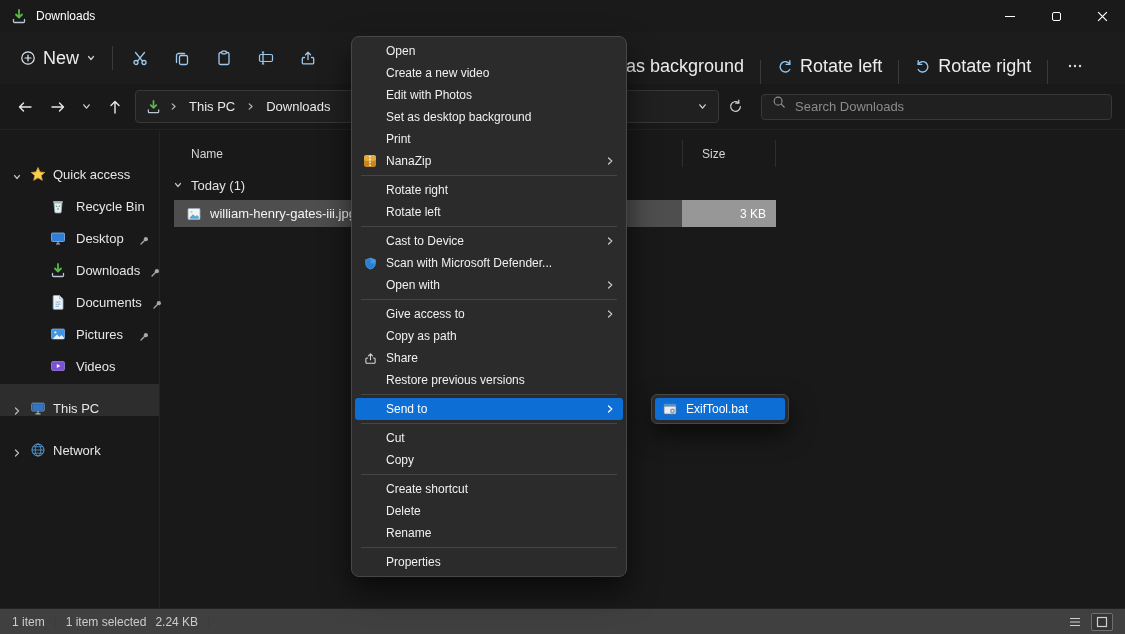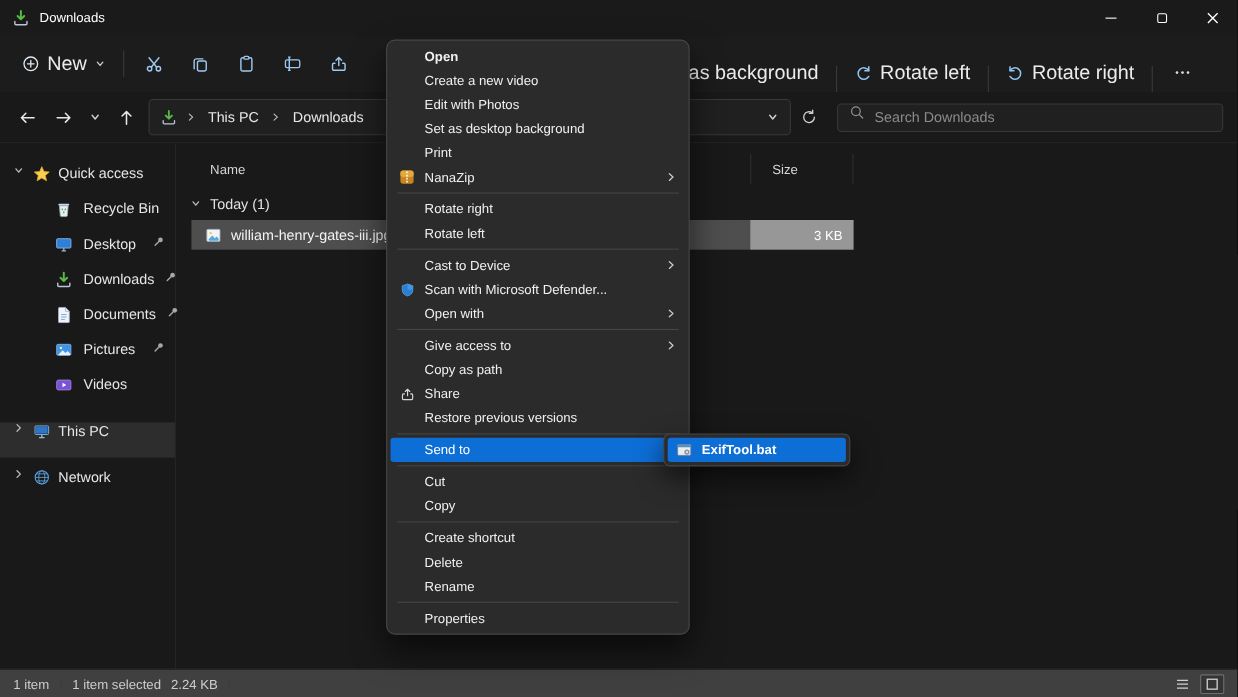--- a/index.html
+++ b/index.html
@@ -33,21 +33,21 @@
   .crumb { padding:2px 3px; border-radius:3px; }
   .addr-caret { margin-left:auto; display:flex; }
   .search-bar { flex:1; height:26px; margin-left:9px; background:#202020; border:1px solid #383838; border-radius:4px; display:flex; padding:0 10px; gap:9px; }
   .search-bar input { flex:1; background:transparent; border:none; outline:none; color:#dddddd; font-size:13px; font-family:"Liberation Sans", sans-serif; }
   .search-bar input::placeholder { color:#8b8b8b; }
 
   
   .app-body { position:absolute; top:131px; bottom:26px; left:0; right:0; display:flex; }
 
   .sidebar { width:160px; flex:0 0 160px; border-right:1px solid #242424; padding-top:19px; }
-  .side-item { height:32px; display:flex; align-items:flex-start; gap:7px; padding-left:10px; font-size:13px; color:#e6e6e6; }
+  .side-item { height:32px; display:flex; align-items:flex-end; gap:7px; padding-left:10px; font-size:13px; color:#e6e6e6; }
   .side-item .exp { width:13px; display:flex; justify-content:center; flex:0 0 13px; }
   .side-item .s-icon { display:flex; width:16px; flex:0 0 16px; }
   .side-item.child { padding-left:50px;gap:10px; }
   .side-item.selected { background:#2d2d2d; }
   .side-item.gap-top { margin-top:10px; }
   .pin { margin-left:auto; margin-right:9px; display:flex; }
 
   .main { position:relative; flex:1; }
   .col-headers { position:absolute; top:9px; left:0; height:27px; display:flex; font-size:12px; color:#d6d6d6; }
   .col-name { width:522px; padding-left:31px; display:flex; align-items:center; }
@@ -63,27 +63,27 @@
   .sb-size { margin-left:9px; }
   .sb-right { margin-left:auto; display:flex; gap:5px; align-items:center; }
   .view-btn { width:22px; height:18px; display:flex; align-items:center; justify-content:center; border-radius:2px; border:1px solid transparent; }
   .view-btn.active { border-color:#6f6f6f; background:#343434; }
 
   
   .context-menu { position:absolute; top:36px; left:351px; width:276px; background:#2b2b2b; border:1px solid #474747; border-radius:8px; padding:3px 0; box-shadow:0 14px 30px rgba(0,0,0,.6); z-index:20; font-size:12px; color:#f0f0f0; }
   .menu-item { height:22px; margin:0 3px; padding:0 8px 0 5px; border-radius:3px; display:flex; align-items:center; gap:6px; }
   .mi-icon { width:20px; flex:0 0 20px; height:16px; display:flex; align-items:center; justify-content:center; }
   .mi-label { flex:1; white-space:nowrap; }
-  .mi-label.bold { font-weight:bold; }
+  .mi-label.bold { font-weight:normal; }
   .mi-arrow { display:flex; color:#c8c8c8; }
   .menu-item.highlight { background:#0d6ed6; color:#ffffff; }
   .menu-item.highlight .mi-arrow { color:#ffffff; }
   .menu-sep { height:1px; background:#454545; margin:3px 9px; }
 
-  .submenu { position:absolute; top:394px; left:603px; width:170px; background:#2b2b2b; border:1px solid #474747; border-radius:6px; padding:3px; box-shadow:0 10px 24px rgba(0,0,0,.6); z-index:21; font-size:12px; color:#f0f0f0;font-weight:bold; }
+  .submenu { position:absolute; top:394px; left:651px; width:138px; background:#2b2b2b; border:1px solid #474747; border-radius:6px; padding:3px; box-shadow:0 10px 24px rgba(0,0,0,.6); z-index:21; font-size:12px; color:#f0f0f0; }
   .submenu .menu-item { margin:0; }
   .flip { transform:scaleX(-1); }
 </style>
 </head>
 <body>
 
 <div class="window">
 
   <div class="titlebar">
     <span class="app-icon">

